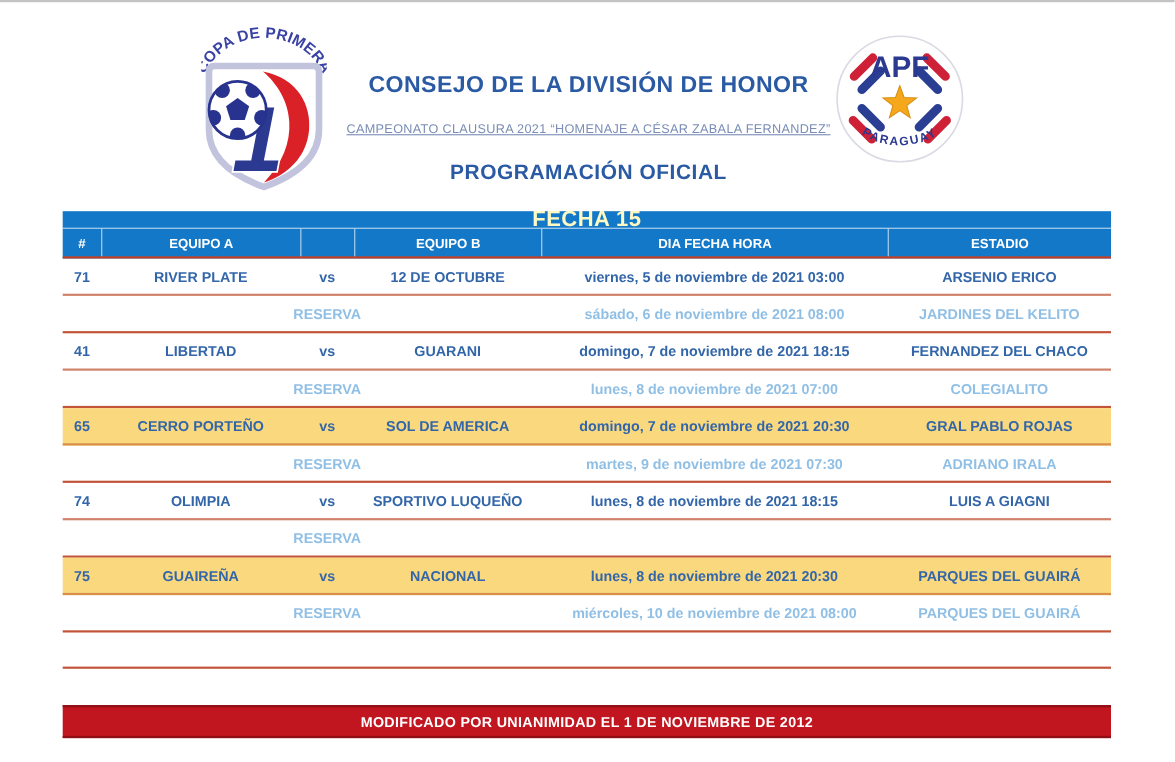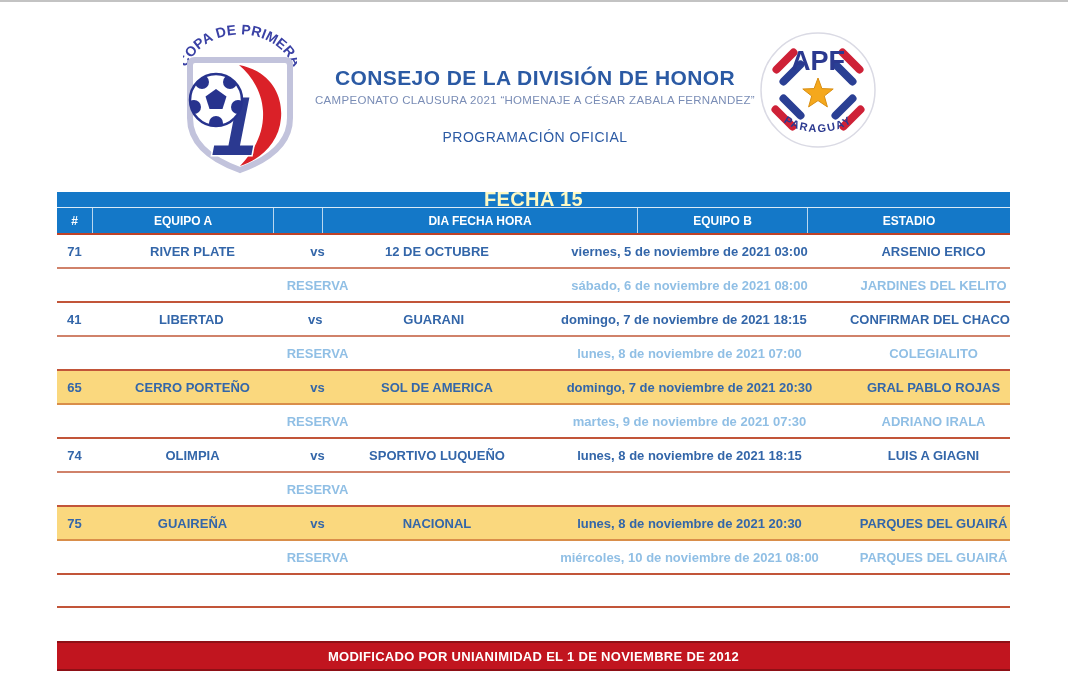--- a/index.html
+++ b/index.html
@@ -14,25 +14,26 @@
   
   .copa-logo { position: absolute; left: 183px; top: 12px; width: 114px; height: 162px; }
   .apf-logo  { position: absolute; left: 758px; top: 30px; width: 120px; height: 120px; }
 
   .center-head { position: absolute; left: 240px; top: 66px; width: 590px; text-align: center; }
   .center-head .title {
     font-size: 21px; font-weight: bold; letter-spacing: 0.4px;
     color: var(--title-blue, #2B5AA4);
   }
   .center-head .subtitle {
-    margin-top: 4px; font-size: 11.5px; letter-spacing: 0.3px;
+    margin-top: 22px; font-size: 11.5px; letter-spacing: 0.3px;
     color: var(--subtitle-blue, #7A8DB6);
+    text-decoration: underline;
   }
   .center-head .program {
-    margin-top: 23px; font-size: 14px; font-weight: normal; letter-spacing: 0.5px;
+    margin-top: 23px; font-size: 19px; font-weight: bold; letter-spacing: 0.5px;
     color: var(--title-blue, #2B5AA4);
   }
 
   
   .schedule { position: absolute; left: 57px; top: 192px; width: 953px; }
 
   .fecha-bar {
     height: 16px; background: var(--table-header-blue, #1478C8);
     color: #fef9c3; font-weight: bold; font-size: 20px; letter-spacing: 0.4px;
     display: flex; align-items: center; justify-content: center;
@@ -50,21 +51,21 @@
   .pre { white-space: pre; }
 
   .c       { display: flex; align-items: center; justify-content: center; white-space: nowrap; }
   .num     { width: 35px; }
   .teama   { width: 181px; }
   .vs      { width: 49px; }
   .teamb   { width: 170px; }
   .dia     { width: 315px; }
   .estadio { flex: 1; }
 
-  .row { height: 34px; display: flex; font-weight: bold; font-size: 13px; gap: 10px; }
+  .row { height: 34px; display: flex; font-weight: bold; font-size: 13px; }
   .row.main    { color: var(--match-text-blue, #3366A9);   border-bottom: 2px solid #D0826A; }
   .row.reserve { color: var(--reserve-text-blue, #90BFE5); border-bottom: 2px solid #C25539; }
   .pair.highlight .row.main { background: var(--highlight-yellow, #FAD87E); border-bottom-color: #D98E4A; }
 
   .empty-row { height: 33px; }
   .empty-row.lined { border-bottom: 2px solid #C25539; }
 
   .banner {
     height: 30px; background: var(--banner-red, #C1151F);
     border-top: 2px solid #8E1016; border-bottom: 2px solid #8E1016;
@@ -137,22 +138,22 @@
   </svg>
 </div>
 
 <div class="schedule">
   <div class="fecha-bar">FECHA 15</div>
 
   <div class="thead">
     <span class="c num">#</span>
     <span class="c teama">EQUIPO A</span>
     <span class="c vs"></span>
+    <span class="c teamb">EQUIPO B</span>
     <span class="c dia pre">DIA   FECHA      HORA</span>
-    <span class="c teamb">EQUIPO B</span>
     <span class="c estadio">ESTADIO</span>
   </div>
 
   <div id="rows-container">
   <div class="pair">
     <div class="row main">
       <span class="c num">71</span>
       <span class="c teama">RIVER PLATE</span>
       <span class="c vs">vs</span>
       <span class="c teamb">12 DE OCTUBRE</span>
@@ -169,21 +170,21 @@
     </div>
   </div>
 
   <div class="pair">
     <div class="row main">
       <span class="c num">41</span>
       <span class="c teama">LIBERTAD</span>
       <span class="c vs">vs</span>
       <span class="c teamb">GUARANI</span>
       <span class="c dia">domingo, 7 de noviembre de 2021 18:15</span>
-      <span class="c estadio">CONFIRMAR DEL CHACO</span>
+      <span class="c estadio">FERNANDEZ DEL CHACO</span>
     </div>
     <div class="row reserve">
       <span class="c num"></span>
       <span class="c teama"></span>
       <span class="c vs">RESERVA</span>
       <span class="c teamb"></span>
       <span class="c dia">lunes, 8 de noviembre de 2021 07:00</span>
       <span class="c estadio">COLEGIALITO</span>
     </div>
   </div>

